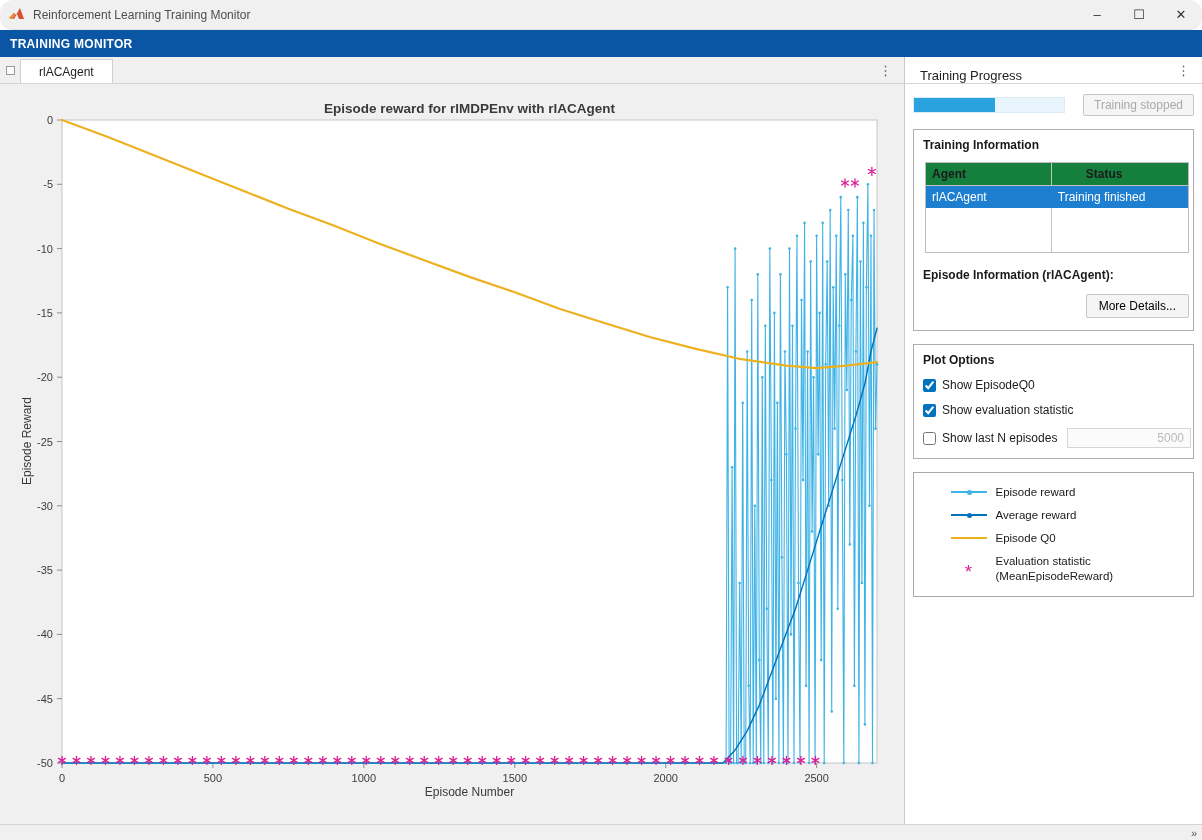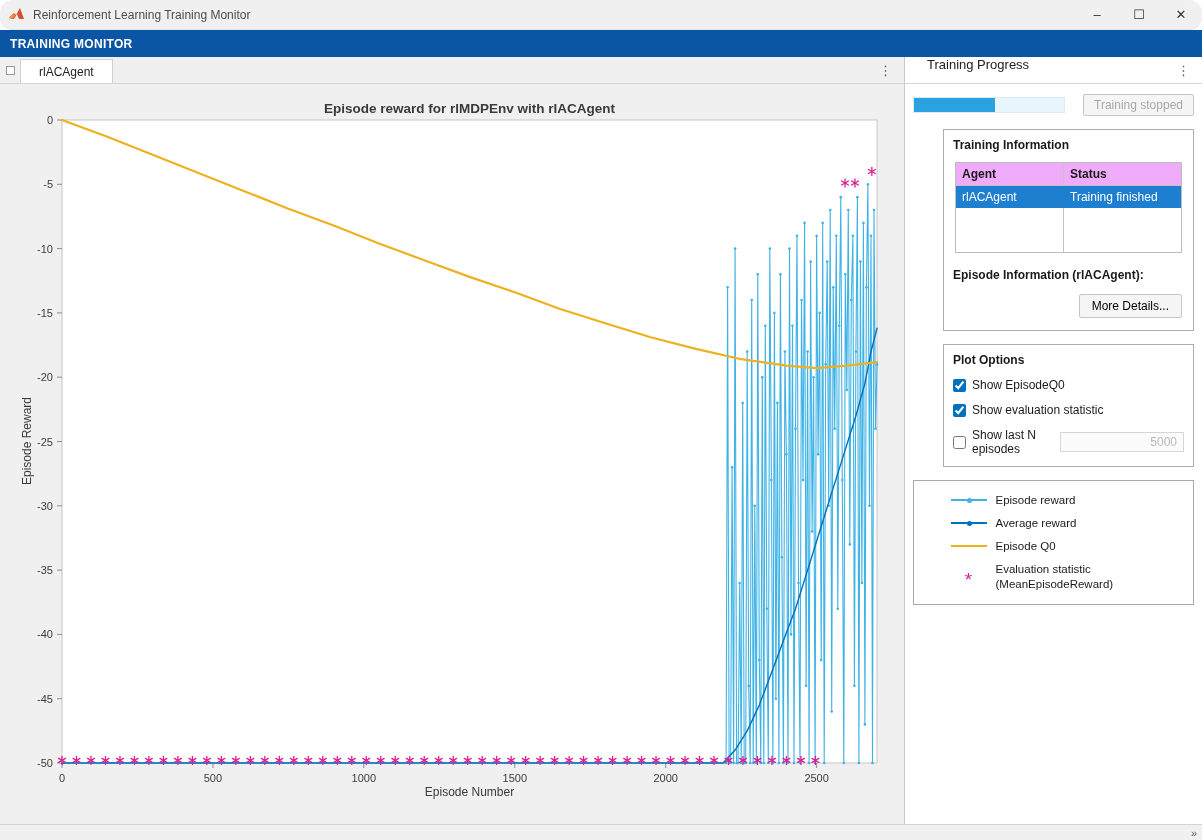--- a/index.html
+++ b/index.html
@@ -24,21 +24,21 @@
   .toolstrip{height:27px; background:var(--toolstrip); display:flex; align-items:center; padding-left:10px;}
   .toolstrip-tab{color:#fff; font-size:12px; font-weight:bold; letter-spacing:.3px;}
 
   
   .subheader{height:27px; display:flex; border-bottom:1px solid #d5d5d5;}
   .tabstrip{width:905px; background:#f0f0f0; display:flex; align-items:flex-end; position:relative; border-right:1px solid #c9c9c9;}
   .tabstrip-icon{width:20px; display:flex; align-items:center; justify-content:center; height:100%;}
   .tabstrip-icon .sq{width:9px; height:9px; border:1px solid #9a9a9a; background:#fdfdfd; display:inline-block;}
   .doc-tab{background:#fff; border:1px solid #d0d0d0; border-bottom:none; height:24px; padding:0 18px; display:flex; align-items:center; font-size:12px; color:#222;}
   .kebab{margin-left:auto; align-self:center; padding:0 12px; color:#555; font-size:13px; cursor:default;}
-  .panel-header{flex:1; background:#fff; display:flex; align-items:flex-start; padding-left:22px;}
+  .panel-header{flex:1; background:#fff; display:flex; align-items:flex-end; padding-left:15px;}
   .panel-title{font-size:13px; color:#222;}
 
   
   .main{display:flex; height:740px;}
   .chart-region{width:905px; background:#f0f0f0; position:relative; border-right:1px solid #c9c9c9;}
   .chart-title{position:absolute; top:17px; left:62px; width:815px; text-align:center; font-weight:bold; font-size:13.5px; color:#3a3a3a;}
   .ylabel{position:absolute; top:357px; left:27px; transform:translate(-50%,-50%) rotate(-90deg); font-size:12px; color:#3a3a3a; white-space:nowrap;}
   .xlabel{position:absolute; top:701px; left:62px; width:815px; text-align:center; font-size:12px; color:#3a3a3a;}
   #chart-svg{position:absolute; top:0; left:0;}
 
@@ -46,29 +46,29 @@
   .side-panel{flex:1; background:#fff; padding:10px 8px 6px 8px; overflow:hidden;}
   .progress-row{display:flex; align-items:center;}
   .progress-track{width:152px; height:16px; background:var(--progress-track); border:1px solid #dceaf4;}
   .progress-fill{height:100%; background:var(--progress-fill);}
   .btn{font-family:"Liberation Sans",sans-serif; font-size:12px; border:1px solid #c6c6c6; background:#f5f5f5; border-radius:2px; padding:3px 10px;}
   .btn.disabled{color:#a9a9a9;}
   .progress-row .btn{margin-left:auto;}
   .info-grid{display:grid; grid-template-columns:126px 1fr; row-gap:12px; margin-top:16px; font-size:12px; color:#1a1a1a;}
   .info-grid .val{line-height:1.3;}
 
-  .groupbox{border:1px solid #adadad; margin-top:13px; padding:8px 9px 10px 9px;margin-left:30px;}
+  .groupbox{border:1px solid #adadad; margin-top:13px; padding:8px 2px 10px 9px;}
   .groupbox .gb-title{font-weight:bold; font-size:12px; color:#1a1a1a;}
 
   .agent-table{border:1px solid #bdbdbd; margin:10px 2px 0 2px; font-size:12px;}
   .agent-row{display:flex;}
   .agent-cell{padding:4px 6px;}
   .agent-cell:first-child{width:48%; border-right:1px solid #c3c3c3;}
   .agent-cell:last-child{flex:1;}
-  .agent-row.header{background:#f0abfc; border-bottom:1px solid #c3c3c3; font-weight:bold;}
+  .agent-row.header{background:#15803d; border-bottom:1px solid #c3c3c3; font-weight:bold;gap:28px;}
   .agent-row.selected{background:var(--selection); color:#fff;}
   .agent-row.selected .agent-cell:first-child{border-right-color:var(--selection);}
   .agent-row.empty{height:44px; background:#fff;}
 
   .ep-title{font-weight:bold; margin-top:15px; font-size:12px;}
   .stats-grid{display:grid; grid-template-columns:126px 1fr; row-gap:13px; margin-top:13px; font-size:12px;}
   .more-btn{display:block; margin:12px 2px 2px auto; padding:4px 12px;}
 
   .opt-row{display:flex; align-items:center; gap:6px; margin-top:11px; font-size:12px;}
   .opt-row input[type=checkbox]{width:13px; height:13px; accent-color:var(--accent);}

